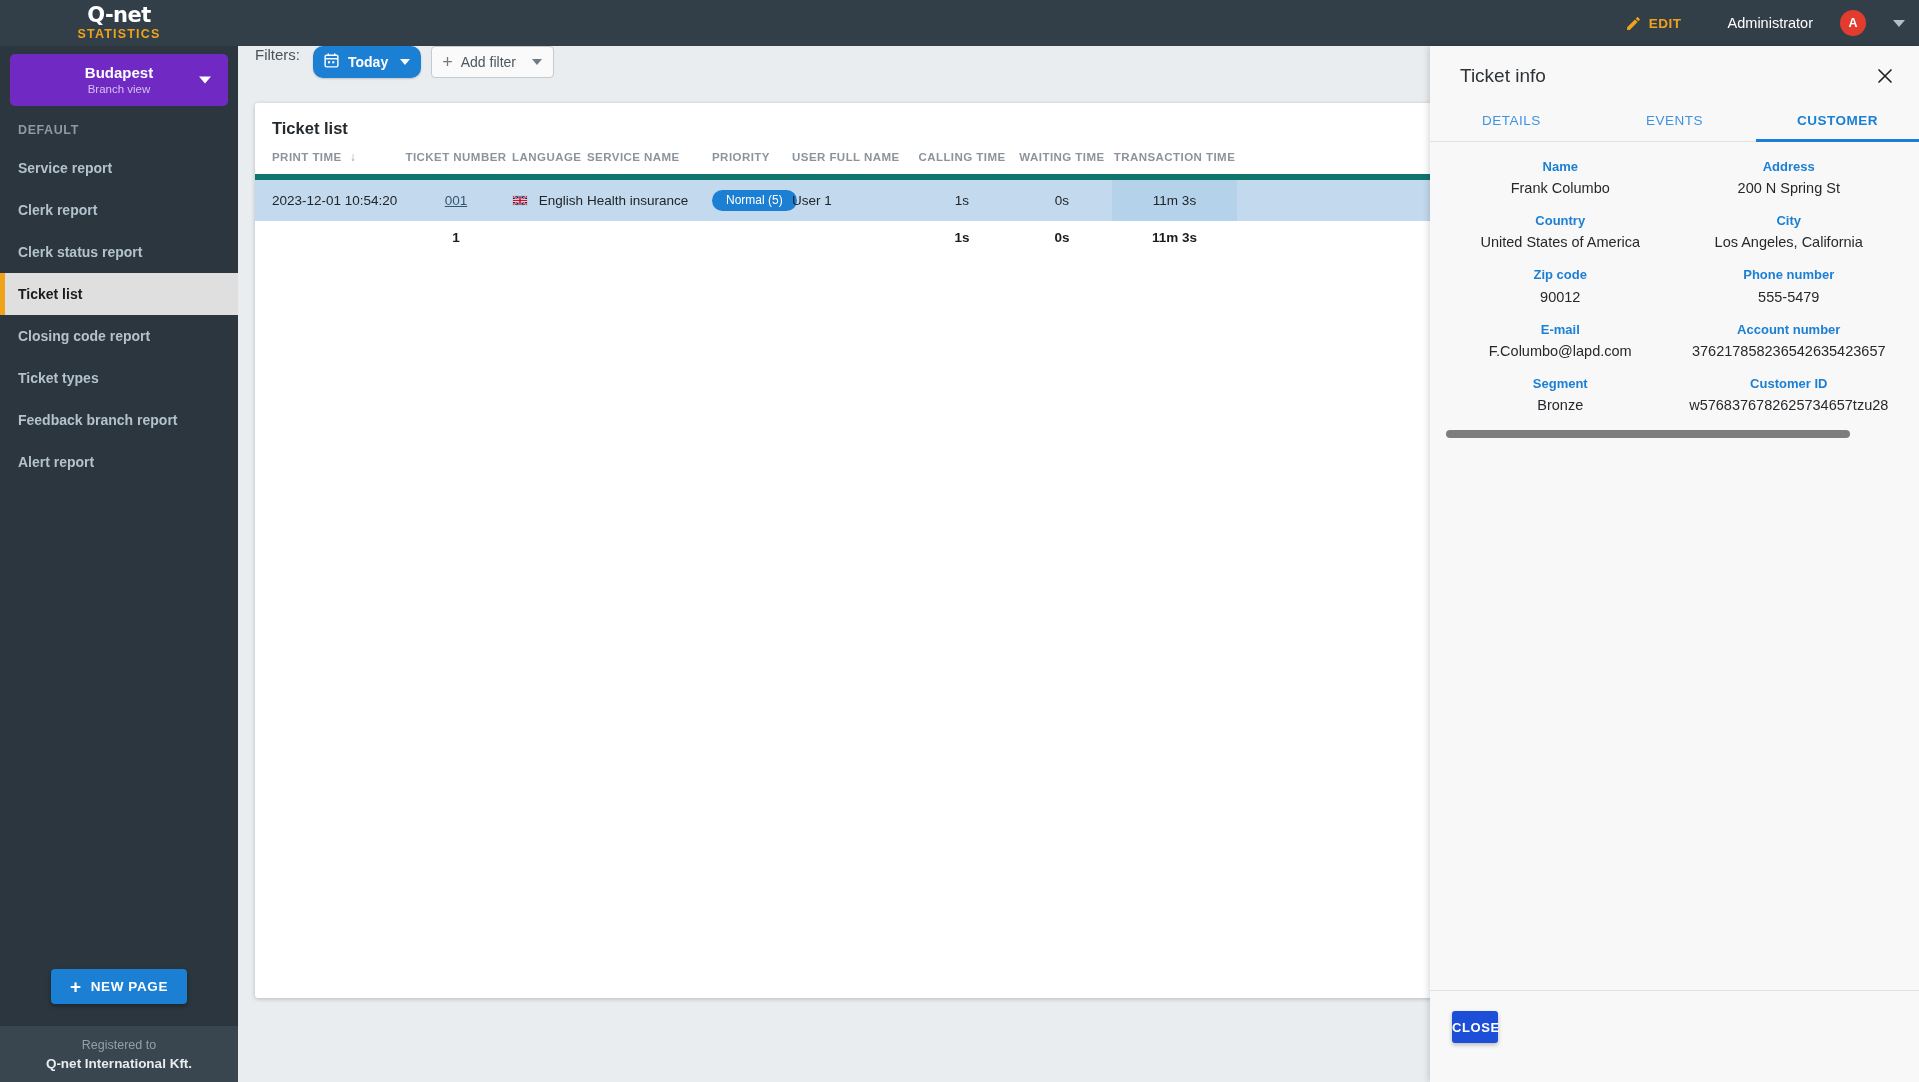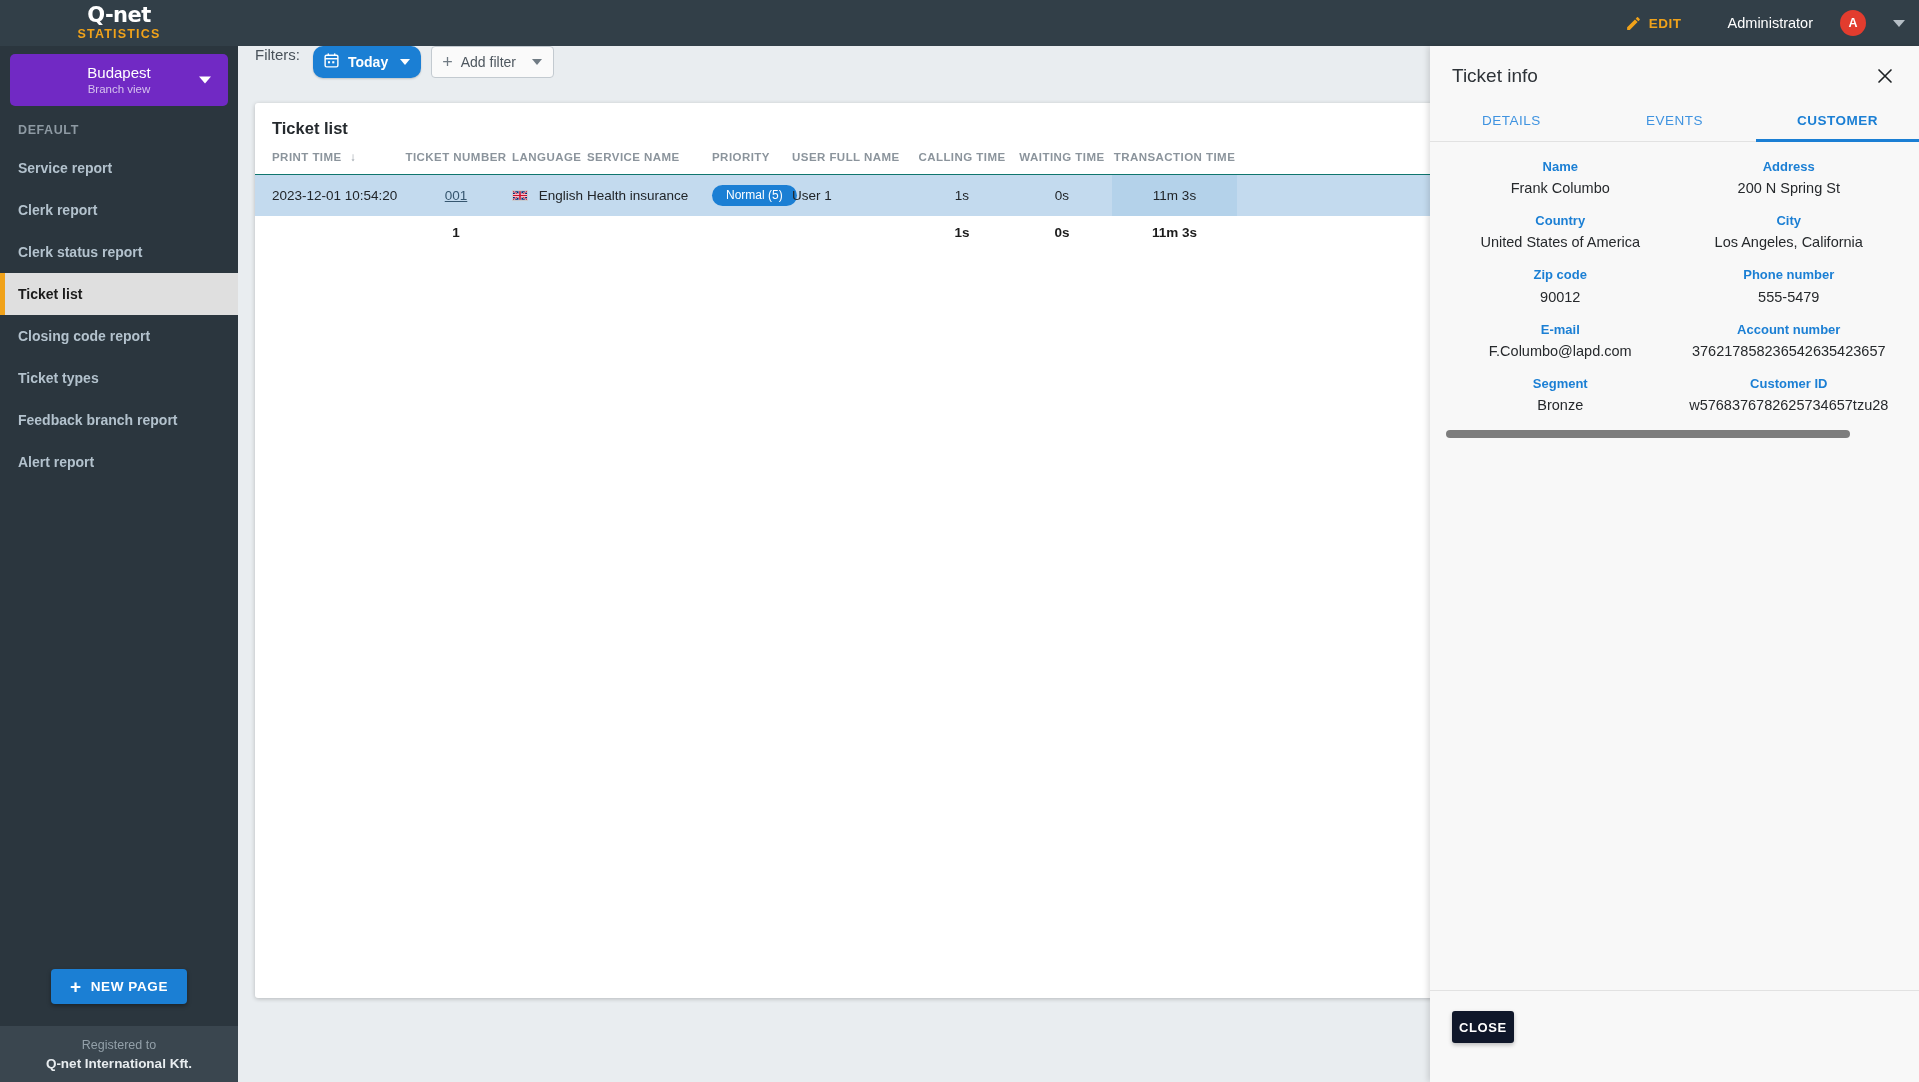--- a/index.html
+++ b/index.html
@@ -57,21 +57,21 @@
     position: absolute; top: 46px; left: 0; width: 238px; height: 1036px;
     background: #2b363e;
     display: flex; flex-direction: column;
   }
   #branch-select {
     margin: 8px 10px 0 10px; height: 52px; border-radius: 5px;
     background: #7129c4;
     display: flex; flex-direction: column; align-items: center; justify-content: center;
     position: relative; cursor: pointer;
   }
-  #branch-select .b-name { color: #ffffff; font-size: 15px; font-weight: normal; line-height: 1.05; }
+  #branch-select .b-name { color: #ffffff; font-size: 15px; font-weight: bold; line-height: 1.05; }
   #branch-select .b-sub { color: #d5c2ee; font-size: 11.5px; margin-top: 3px; }
   #branch-select .caret {
     position: absolute; right: 17px; top: 50%; transform: translateY(-50%);
     width: 0; height: 0;
     border-left: 6px solid transparent; border-right: 6px solid transparent;
     border-top: 7px solid #ffffff;
   }
   #nav-group-label {
     color: #8e9aa3; font-size: 12.5px; font-weight: bold; letter-spacing: 0.6px;
     padding: 17px 0 10px 18px;
@@ -145,21 +145,21 @@
     box-shadow: 0 1px 4px rgba(0,0,0,0.22);
     overflow: hidden;
   }
   #table-title {
     font-size: 16.5px; font-weight: bold; color: #252a2e;
     padding: 16px 0 0 17px;
   }
   table { width: 100%; border-collapse: collapse; table-layout: fixed; }
   thead th {
     font-size: 11.5px; font-weight: bold; color: #8b949c; letter-spacing: 0.45px;
-    text-align: left; padding: 13px 0 11px 0; border-bottom: 1px solid #0f766e;
+    text-align: left; padding: 13px 0 11px 0; border-bottom: 6px solid #0f766e;
     white-space: nowrap;
   }
   thead th.num { text-align: center; }
   tbody td {
     font-size: 13.5px; color: #212529; padding: 10px 0; white-space: nowrap;
   }
   tbody td.num { text-align: center; }
   tr.data-row { background: #c3daee; }
   tr.data-row td.highlight { background: #b4d2ea; }
   .ticket-link {
@@ -190,21 +190,21 @@
   .pad-left-print { padding-left: 17px !important; }
 
   
   #right-panel {
     position: absolute; top: 46px; right: 0; width: 489px; height: 1036px;
     background: #f8f8f8;
     box-shadow: -2px 0 6px rgba(0,0,0,0.14);
     display: flex; flex-direction: column;
   }
   #panel-head {
-    display: flex; align-items: center; padding: 18px 22px 0 22px;
+    display: flex; align-items: center; padding: 18px 22px 0 30px;
   }
   #panel-title { font-size: 19px; color: #2e3338; }
   #panel-close {
     margin-left: auto; cursor: pointer; width: 24px; height: 24px;
     display: flex; align-items: center; justify-content: center;
   }
   #panel-tabs {
     display: flex; margin-top: 14px; border-bottom: 1px solid #e2e2e2;
   }
   .tab {
@@ -235,21 +235,21 @@
   }
   #cust-scrollbar .thumb {
     position: absolute; left: 0; top: 0; height: 8px; width: 404px;
     background: #7d7d7d; border-radius: 4px; cursor: pointer;
   }
   #panel-spacer { flex: 1; }
   #panel-footer {
     border-top: 1px solid #e2e2e2; padding: 20px 0 0 22px; height: 92px;
   }
   #close-btn {
-    width: 62px; height: 32px; border-radius: 3px; background: #0f172a;
+    width: 46px; height: 32px; border-radius: 3px; background: #1d4ed8;
     color: #fff; border: none; cursor: pointer;
     font-size: 13px; font-weight: bold; letter-spacing: 0.6px;
     font-family: "Liberation Sans", sans-serif;
     box-shadow: 0 2px 4px rgba(0,0,0,0.25);
   }
 </style>
 </head>
 <body>
 
 <div id="topbar">

